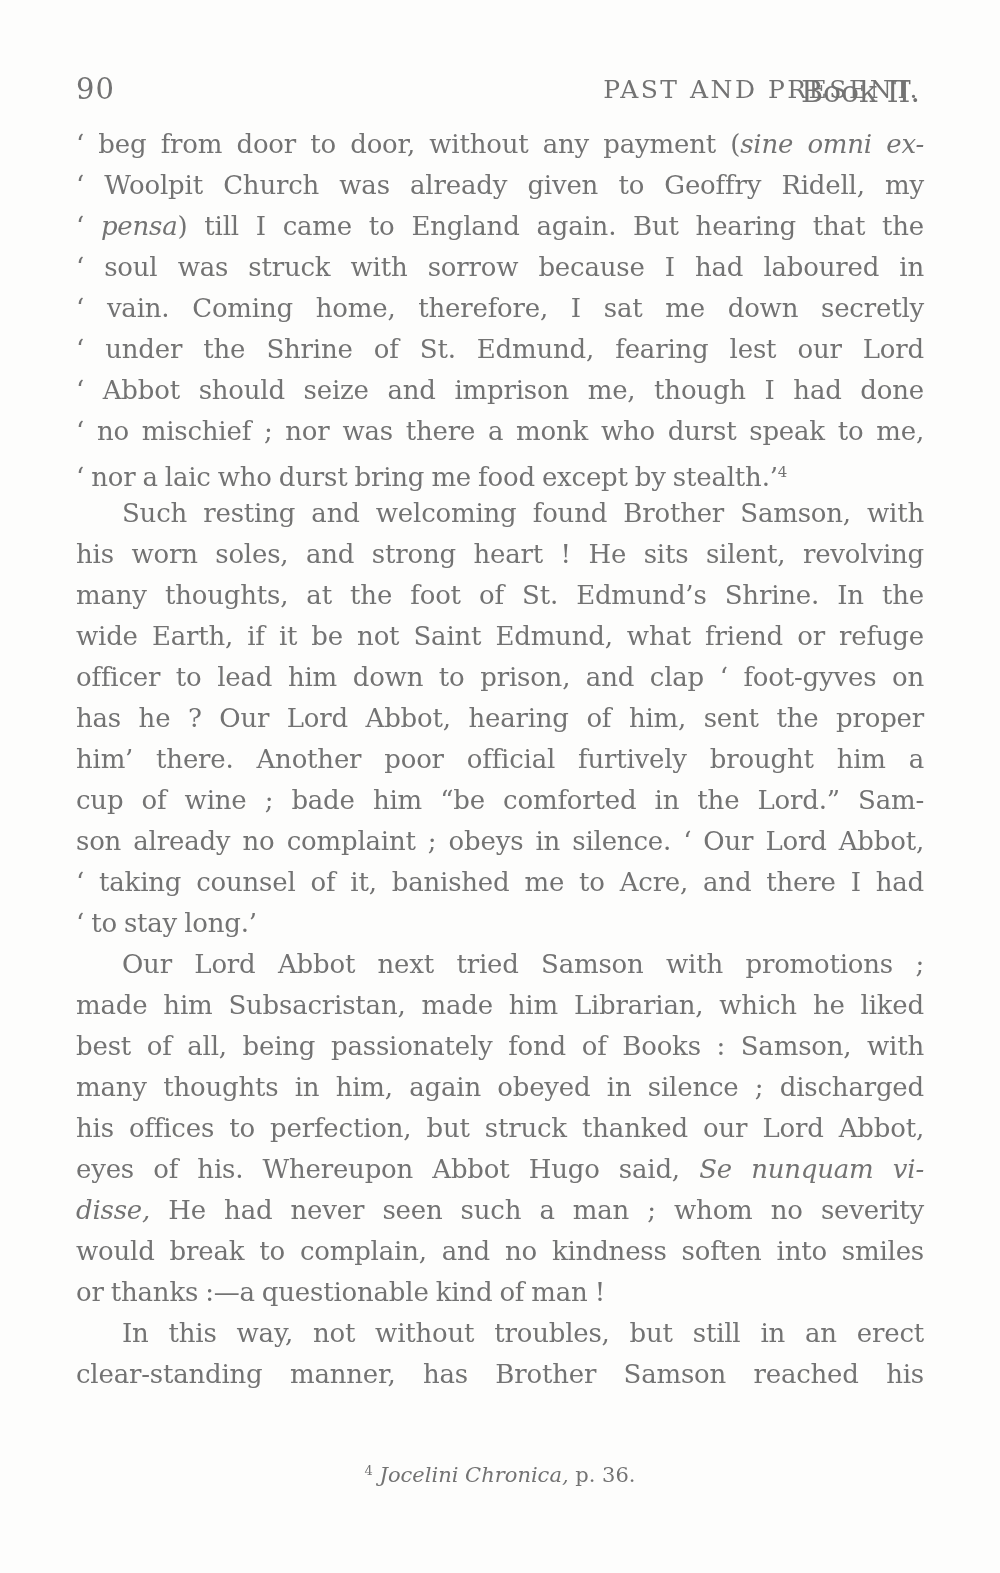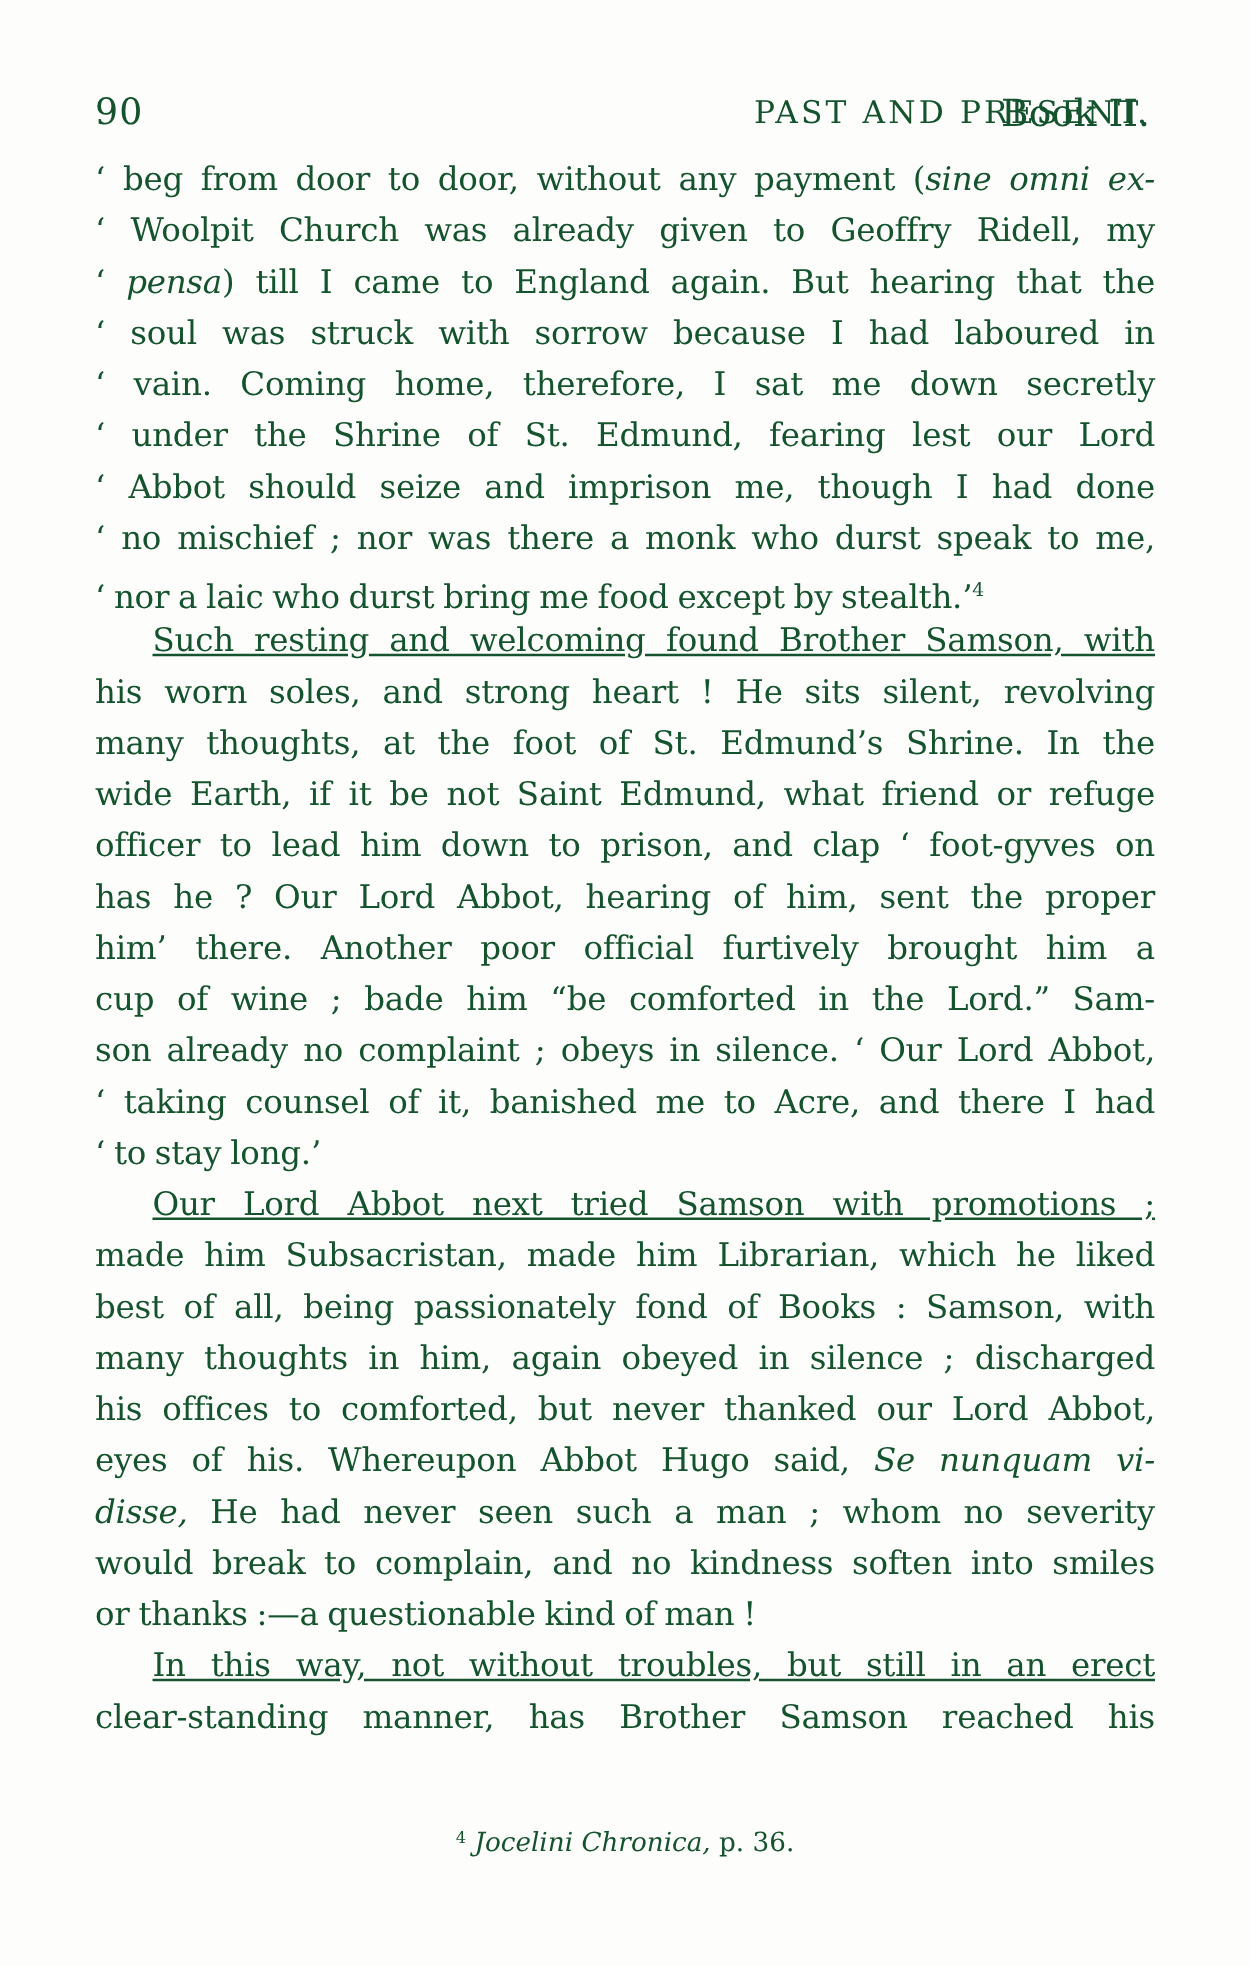--- a/index.html
+++ b/index.html
@@ -5,37 +5,37 @@
   html, body { margin: 0; padding: 0; }
   body {
     width: 1000px; height: 1573px;
     background: #fbfbf9;
     font-family: "DejaVu Serif", "Liberation Serif", serif;
   }
   .page {
     position: relative;
     width: 1000px; height: 1573px;
     background: #fdfdfc;
-    color: #14532d;
+    color: #737373;
     overflow: hidden;
   }
   .header { position: absolute; top: 72px; left: 76px; right: 80px; height: 36px; }
   .page-number { position: absolute; left: 0; top: 0; font-size: 29px; letter-spacing: 1px; }
   .running-title { text-align: right; font-size: 25px; letter-spacing: 2.5px; padding-top: 3px; }
   .book-label { position: absolute; right: 0; top: 2px; font-size: 30px; }
 
   .text-block {
     position: absolute; top: 124px; left: 76px; width: 848px;
     font-size: 26px; line-height: 41px;
     letter-spacing: -0.2px; word-spacing: -1px;
   }
   .paragraph { margin: 0; }
   .line { text-align: justify; text-align-last: justify; height: 41px; }
   .line.last { text-align-last: left; }
-  .line.indent { text-indent: 46px; text-decoration: underline; }
+  .line.indent { text-indent: 46px; }
   .it { font-style: italic; }
   .sup { font-size: 15px; vertical-align: 9px; letter-spacing: 0; }
 
   .footnote {
     position: absolute; top: 1456px; left: 76px; width: 848px;
     text-align: center; font-size: 21px; line-height: 30px;
   }
   .footnote .sup { font-size: 13px; vertical-align: 7px; }
 </style>
 </head>
@@ -72,21 +72,21 @@
         <div class="line"><span>cup of wine ; bade him “be comforted in the Lord.”  Sam-</span></div>
         <div class="line"><span>son already no complaint ; obeys in silence.  ‘ Our Lord Abbot,</span></div>
         <div class="line"><span>‘ taking counsel of it, banished me to Acre, and there I had</span></div>
         <div class="line last"><span>‘ to stay long.’</span></div>
       </div>
       <div class="paragraph">
         <div class="line indent"><span>Our Lord Abbot next tried Samson with promotions ;</span></div>
         <div class="line"><span>made him Subsacristan, made him Librarian, which he liked</span></div>
         <div class="line"><span>best of all, being passionately fond of Books :  Samson, with</span></div>
         <div class="line"><span>many thoughts in him, again obeyed in silence ; discharged</span></div>
-        <div class="line"><span>his offices to comforted, but never thanked our Lord Abbot,</span></div>
+        <div class="line"><span>his offices to perfection, but struck thanked our Lord Abbot,</span></div>
         <div class="line"><span>eyes of his.  Whereupon Abbot Hugo said, </span><span class="it">Se nunquam vi-</span></div>
         <div class="line"><span class="it">disse,</span><span> He had never seen such a man ; whom no severity</span></div>
         <div class="line"><span>would break to complain, and no kindness soften into smiles</span></div>
         <div class="line last"><span>or thanks :—a questionable kind of man !</span></div>
       </div>
       <div class="paragraph">
         <div class="line indent"><span>In this way, not without troubles, but still in an erect</span></div>
         <div class="line"><span>clear-standing manner, has Brother Samson reached his</span></div>
       </div>
     </div>

